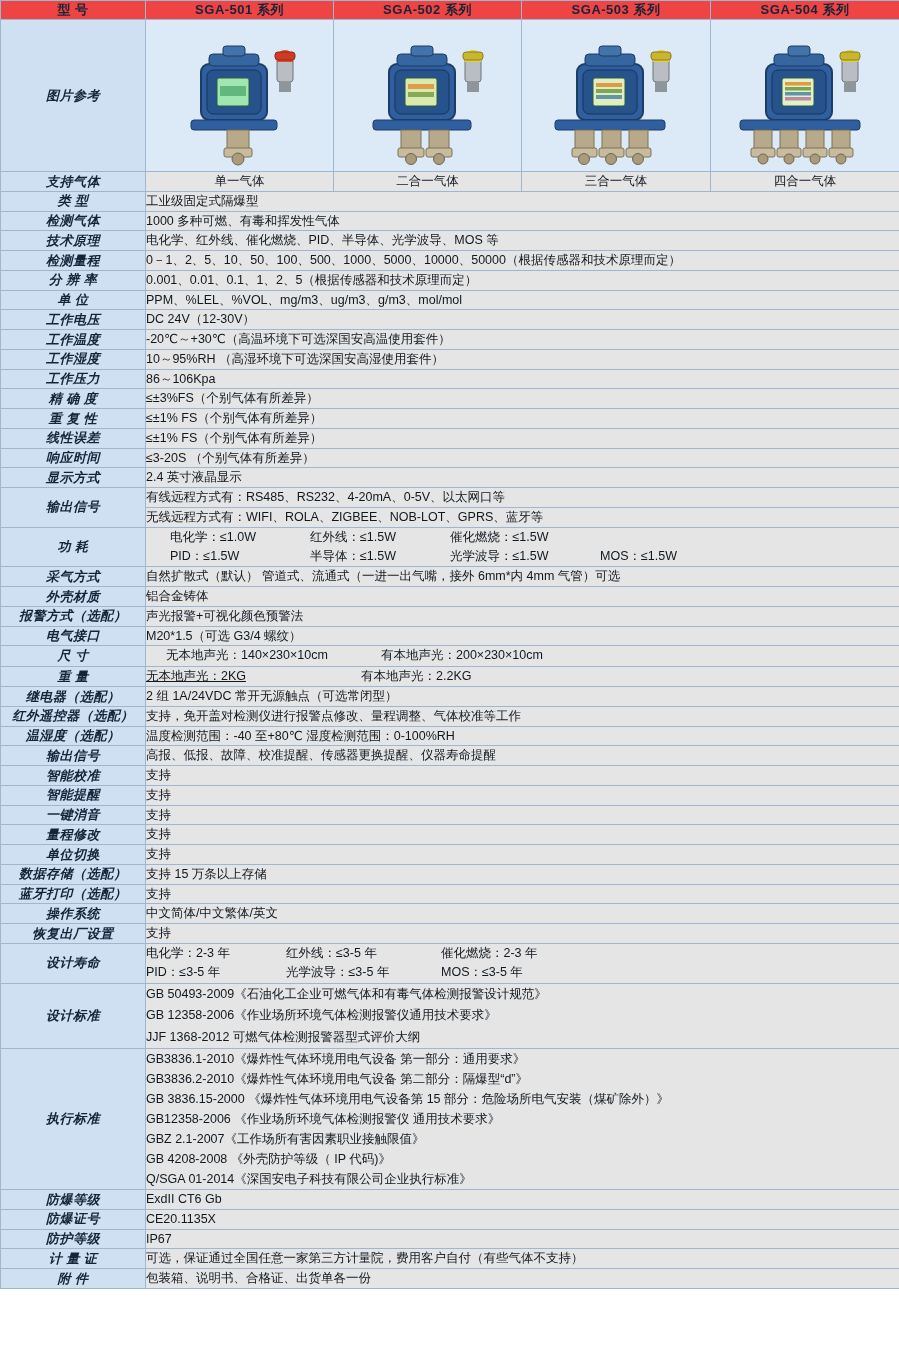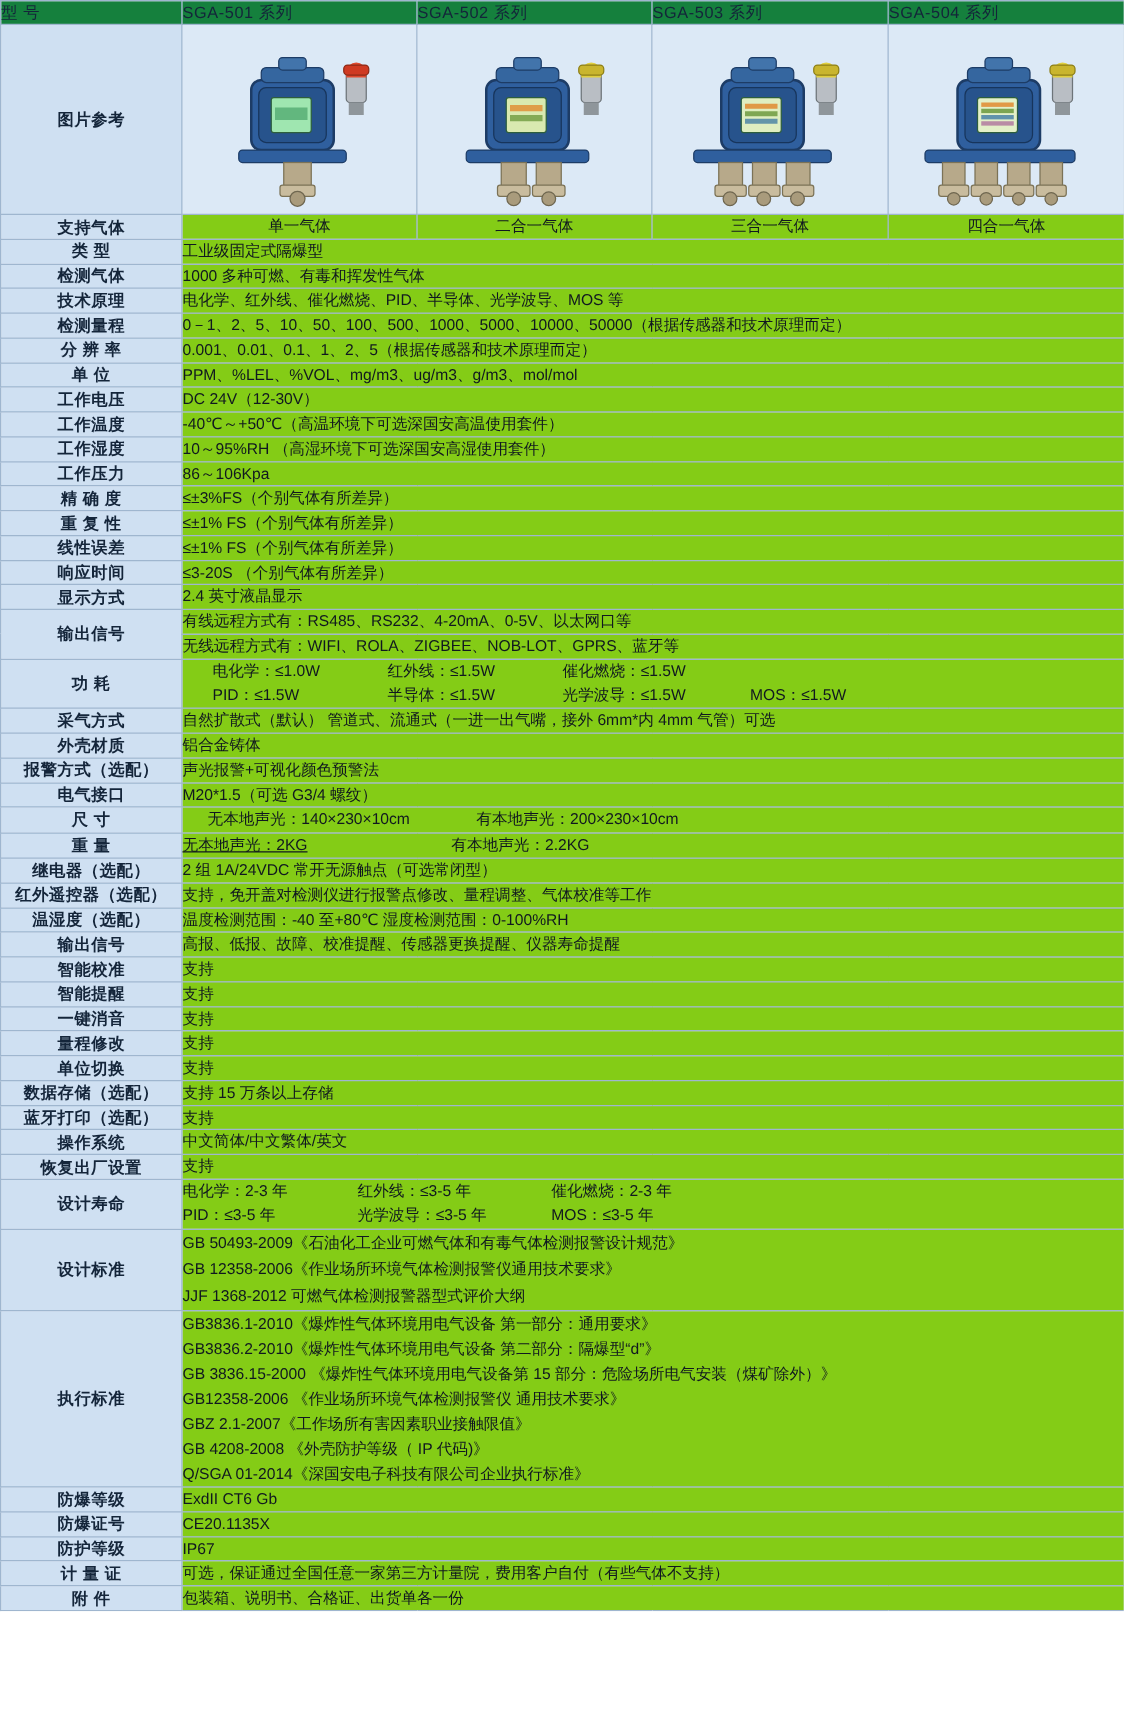--- a/index.html
+++ b/index.html
@@ -29,34 +29,36 @@
   td.lab {
     width: 145px;
     background: #cfe0f2;
     text-align: center;
     font-weight: bold;
     color: #14253a;
     font-size: 13px;
     padding: 4px 2px;
     line-height: 1.35;
     letter-spacing: 0.5px;
+    font-style: italic;
   }
   td.val {
-    background: #84cc16;
+    background: #e5e5e5;
     padding: 5px 8px;
     line-height: 1.5;
     font-size: 12.5px;
     color: #101820;
   }
   td.val.center { text-align: center; }
 
   
   td.hdr {
-    background: #15803d;
-    font-weight: normal;
+    background: #ef4444;
+    text-align: center;
+    font-weight: bold;
     font-size: 13px;
     color: #14253a;
     padding: 6px 2px;
     letter-spacing: 0.5px;
   }
 
   
   td.imgcell {
     background: #dce9f6;
     height: 152px;
@@ -271,21 +273,21 @@
     <td class="val" colspan="4">PPM、%LEL、%VOL、mg/m3、ug/m3、g/m3、mol/mol</td>
   </tr>
 
   <tr>
     <td class="lab">工作电压</td>
     <td class="val" colspan="4">DC 24V（12-30V）</td>
   </tr>
 
   <tr>
     <td class="lab">工作温度</td>
-    <td class="val" colspan="4">-40℃～+50℃（高温环境下可选深国安高温使用套件）</td>
+    <td class="val" colspan="4">-20℃～+30℃（高温环境下可选深国安高温使用套件）</td>
   </tr>
 
   <tr>
     <td class="lab">工作湿度</td>
     <td class="val" colspan="4">10～95%RH     （高湿环境下可选深国安高湿使用套件）</td>
   </tr>
 
   <tr>
     <td class="lab">工作压力</td>
     <td class="val" colspan="4">86～106Kpa</td>

